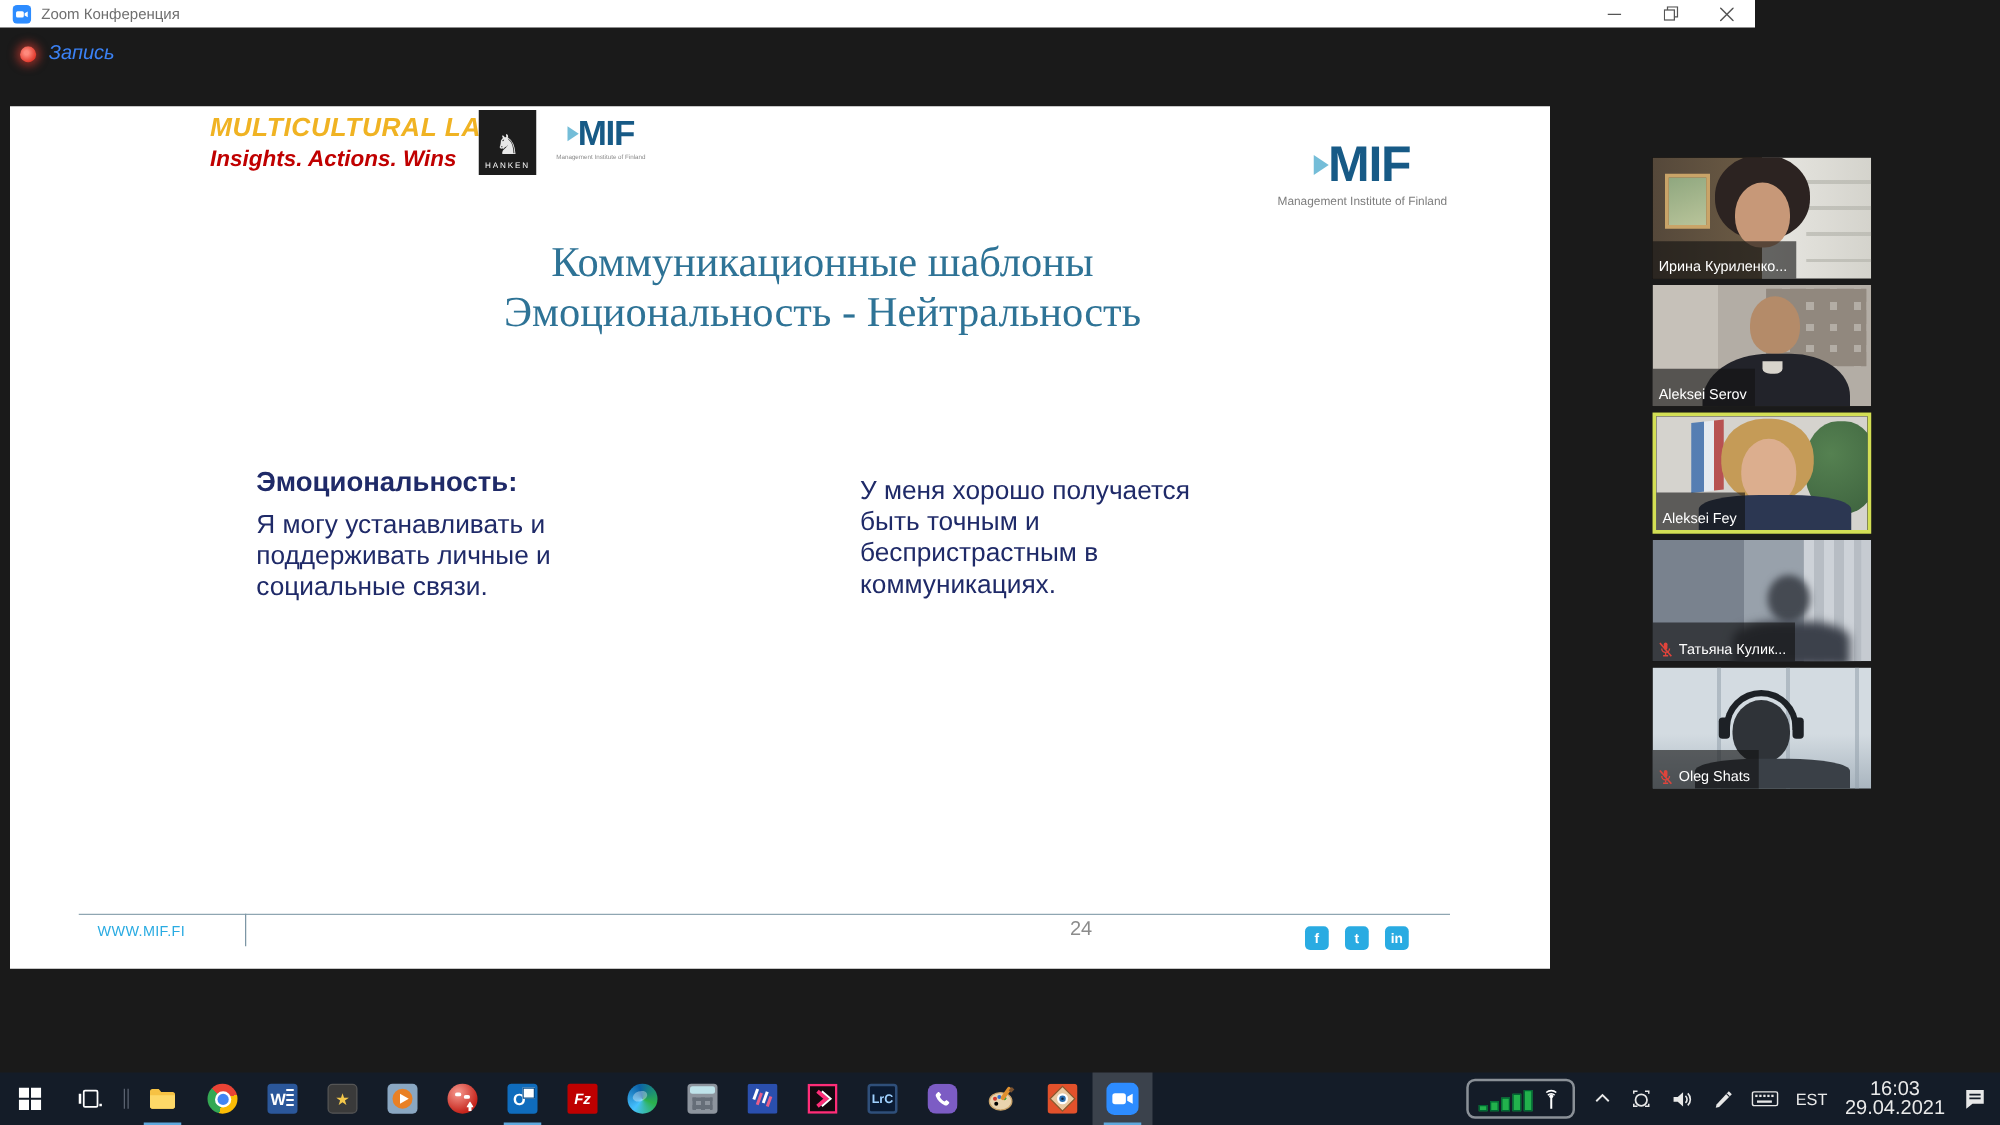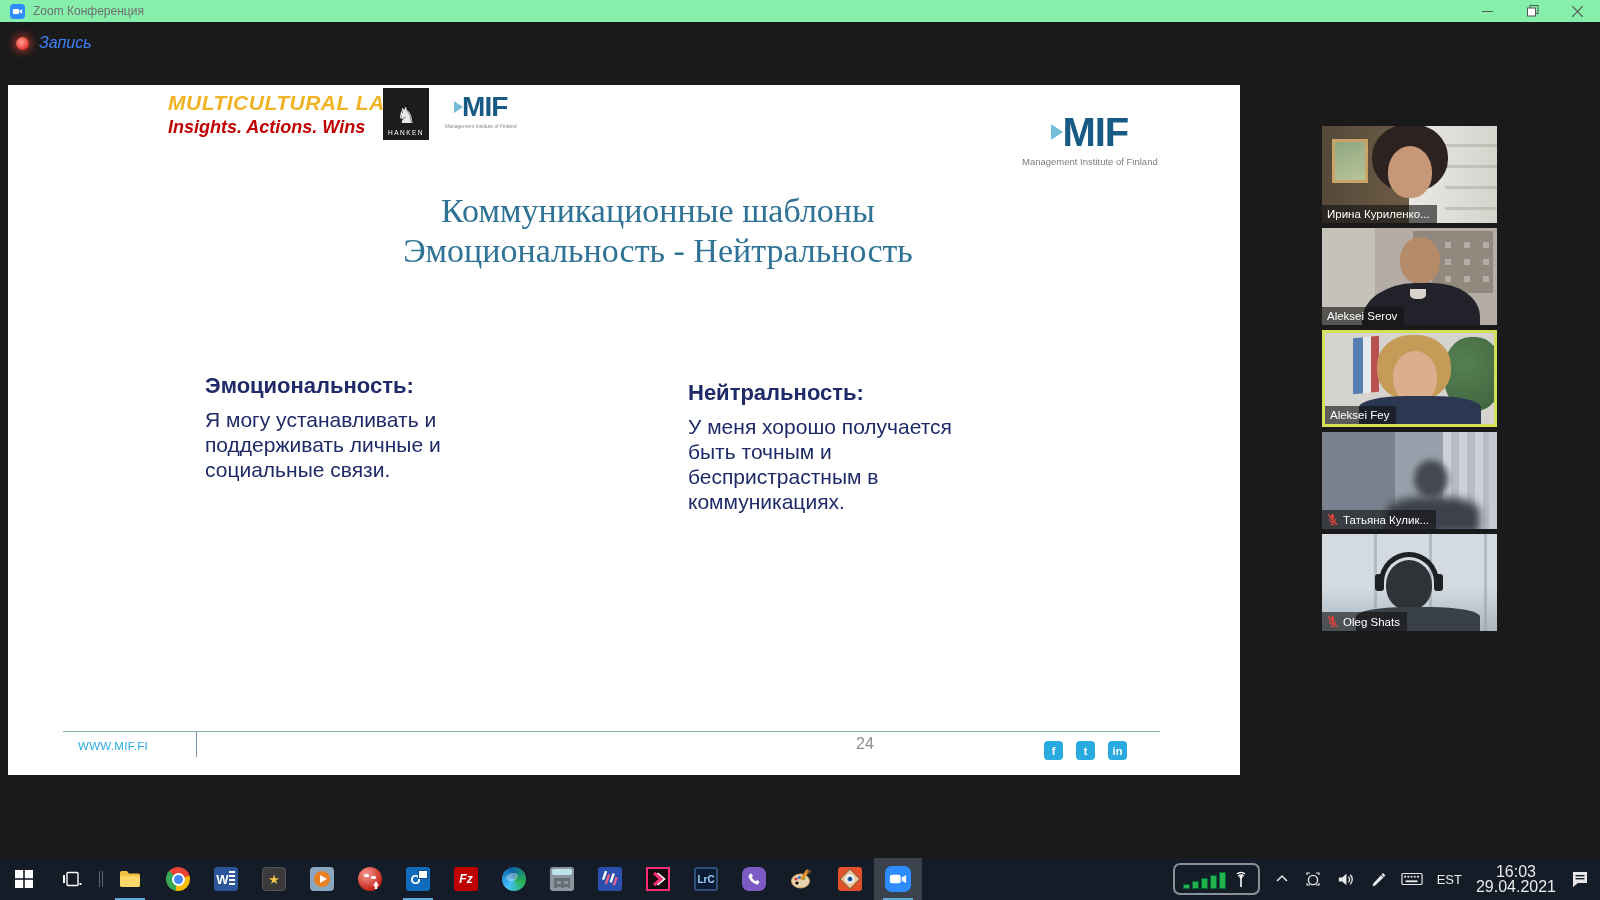--- a/index.html
+++ b/index.html
@@ -1,20 +1,20 @@
 <!DOCTYPE html>
 <html><head>
 <meta charset="utf-8">
 <style>
   * { box-sizing: border-box; margin: 0; padding: 0; }
   html,body { width:1600px; height:900px; overflow:hidden; }
   body { background:#1a1a1a; font-family:"Liberation Sans", sans-serif; position:relative; }
 
   
-  .titlebar { position:absolute; top:0; left:0; width:1600px; height:22px; background:#86efac; display:flex; align-items:center; z-index:5; }
+  .titlebar { position:absolute; top:0; left:0; width:1404px; height:22px; background:#ffffff; display:flex; align-items:center; z-index:5; }
   .titlebar .appicon { width:15px; height:15px; margin-left:10px; }
   .titlebar .title { color:#6f6f6f; font-size:12px; margin-left:8px; }
   .winbtns { margin-left:auto; display:flex; height:100%; }
   .winbtn { width:45px; height:100%; display:flex; align-items:center; justify-content:center; color:#555; }
   .winbtn svg { display:block; }
 
   
   .recbar { position:absolute; top:34px; left:16px; display:flex; align-items:center; gap:10px; }
   .recdot { width:13px; height:13px; border-radius:50%; background:radial-gradient(circle at 40% 40%, #ff8a7d 15%, #e2382b 70%); box-shadow:0 0 7px 3px rgba(226,60,50,.55); }
   .reclabel { color:#3b82f6; font-size:16px;font-style:italic; }
@@ -84,21 +84,21 @@
   .s5 { background:linear-gradient(180deg,#d3dbe1 0 55%,#a9b5bf 100%); }
   .s5 .d1 { inset:0; background:repeating-linear-gradient(90deg,transparent 0 52px,#93a0ab 52px 55px); opacity:.55; }
   .s5 .d2 { left:64px; top:26px; width:46px; height:50px; background:#2f3338; border-radius:50% 50% 46% 46%; }
   .s5 .d3 { left:57px; top:18px; width:60px; height:32px; border:5px solid #1d2126; border-bottom:none; border-radius:30px 30px 0 0; }
   .s5 .d4 { left:53px; top:40px; width:9px; height:17px; background:#1d2126; border-radius:3px; }
   .s5 .d5 { left:112px; top:40px; width:9px; height:17px; background:#1d2126; border-radius:3px; }
   .s5 .d6 { left:34px; bottom:0; width:124px; height:24px; background:#3a4047; border-radius:40% 40% 0 0; }
   
   .s6 { background:#1f1f1f; }
 
-  .name-tag { position:absolute; left:0; bottom:0; max-width:100%; background:rgba(18,18,18,.62); color:#fff; font-size:11.5px; padding:3px 7px 3px 5px; display:flex; align-items:center; gap:5px; white-space:nowrap; }
+  .name-tag { position:absolute; left:0; bottom:0; max-width:100%; background:rgba(18,18,18,.62); color:#fff; font-size:11.5px; padding:15px 7px 3px 5px; display:flex; align-items:center; gap:5px; white-space:nowrap; }
   .name-tag svg { flex:0 0 auto; }
 
   
   .taskbar { position:absolute; left:0; bottom:0; width:1600px; height:42px; background:#141c28; display:flex; align-items:center; z-index:6; }
   .tb-btn { width:48px; height:42px; display:flex; align-items:center; justify-content:center; position:relative; flex:0 0 auto; }
   .tb-btn.open::after { content:""; position:absolute; bottom:0; left:9px; right:9px; height:2px; background:#5fa8dc; }
   .tb-btn.focused { background:rgba(255,255,255,.17); }
   .tb-sep { width:10px; height:42px; display:flex; align-items:center; justify-content:center; gap:2px; }
   .tb-sep i { display:block; width:1px; height:16px; background:#5a6270; }
   .ic { width:24px; height:24px; position:relative; display:flex; align-items:center; justify-content:center; }
@@ -203,21 +203,20 @@
     <div>Коммуникационные шаблоны</div>
     <div>Эмоциональность - Нейтральность</div>
   </div>
 
   <div class="col col-left">
     <h3>Эмоциональность:</h3>
     <p>Я могу устанавливать и поддерживать личные и социальные связи.</p>
   </div>
 
   <div class="col col-right">
-    <h3>Нейтральность:</h3>
     <p>У меня хорошо получается быть точным и беспристрастным в коммуникациях.</p>
   </div>
 
   <div class="foot-line"></div>
   <div class="foot-tick"></div>
   <div class="foot-site">WWW.MIF.FI</div>
   <div class="foot-page">24</div>
   <div class="socials">
     <span class="soc">f</span>
     <span class="soc">t</span>

